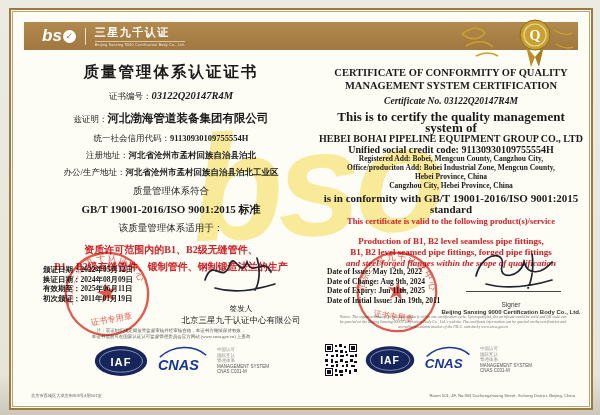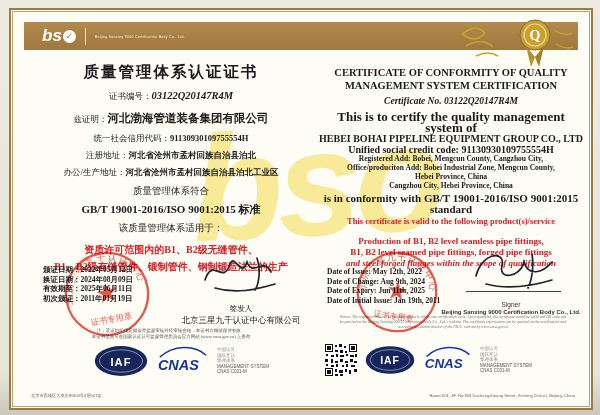--- a/index.html
+++ b/index.html
@@ -101,20 +101,21 @@
 
   <div id="watermark">bso</div>
 
   <div id="band">
     <div id="logo">
       <span class="bs">bs</span>
       <span class="ocheck">✓</span>
     </div>
     <div class="sep"></div>
     <div id="brand-wrap">
+      <div id="brand">三星九千认证</div>
       <div id="brand-sub">Beijing Sanxing 9000 Certification Body Co., Ltd.</div>
     </div>
   </div>
 
   <svg id="emblem" width="120" height="58" viewBox="0 0 120 58">
     <path d="M6,22 q14,-11 23,-1 q-9,11 -23,1 M10,34 q16,-9 27,1 M20,44 q12,-6 22,0" stroke="#c9a22c" stroke-width="1.6" fill="none"></path>
     <path d="M98,18 q12,7 18,3 M100,32 q10,6 17,3" stroke="#c9a22c" stroke-width="1.4" fill="none"></path>
     <polygon points="70,34 75,55 79,45" fill="#b8902b"></polygon>
     <polygon points="88,34 83,55 79,45" fill="#a67f22"></polygon>
     <circle cx="79" cy="23" r="15" fill="#caa12f" stroke="#8a6d1d" stroke-width="1"></circle>

